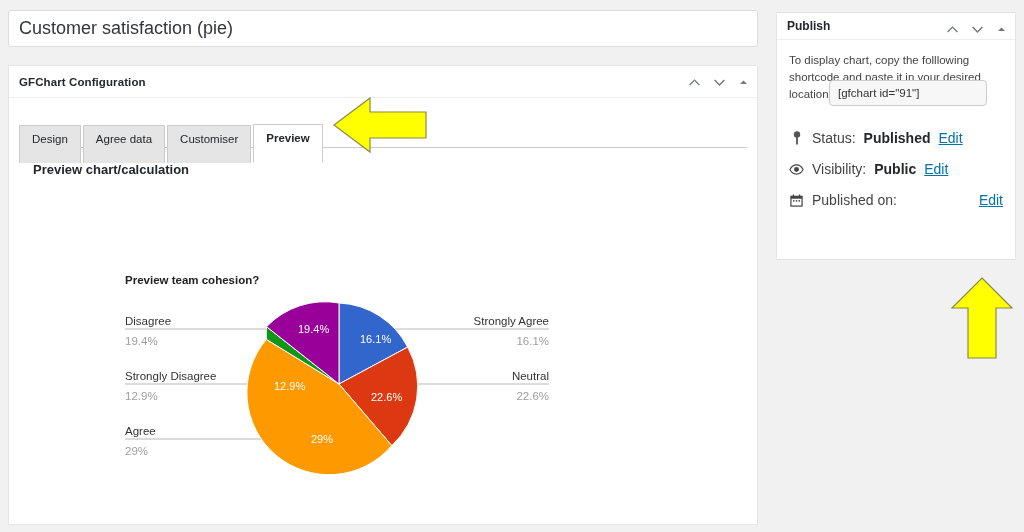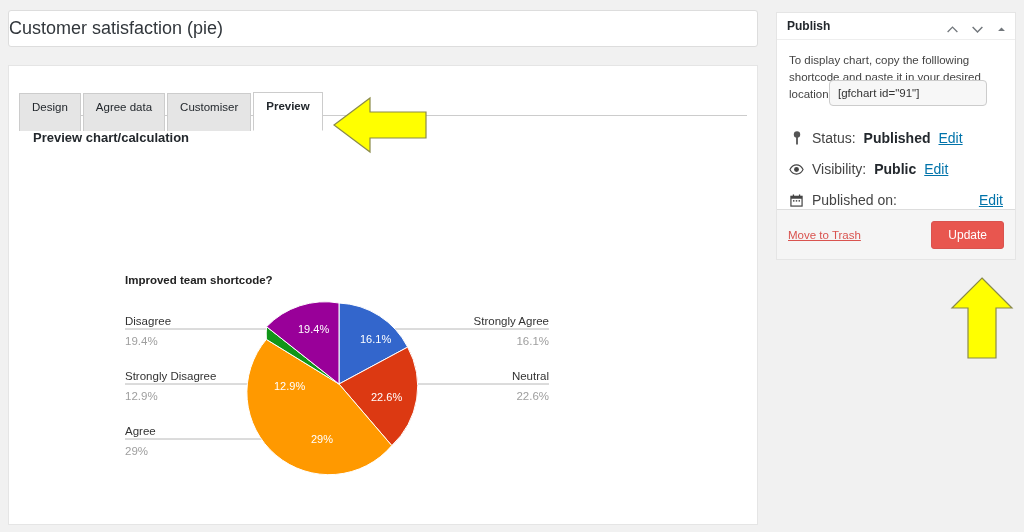--- a/index.html
+++ b/index.html
@@ -13,21 +13,21 @@
   #root { position: relative; width: 1024px; height: 532px; }
 
   
   #title-wrap { position: absolute; left: 8px; top: 10px; width: 750px; height: 37px; }
   #title-input {
     width: 100%; height: 100%;
     border: 1px solid #ddd; background: #fff;
     border-radius: 3px;
     font-family: "Liberation Sans", sans-serif;
     font-size: 18px; color: #32373c;
-    padding: 3px 0;
+    padding: 3px 10px;
     outline: none;
   }
 
   
   #metabox {
     position: absolute; left: 8px; top: 65px;
     width: 750px; height: 460px;
     background: #fff; border: 1px solid #e5e5e5;
   }
   #metabox-header {
@@ -120,32 +120,52 @@
 <body>
 
 <div id="root">
 
   <div id="title-wrap">
     <input id="title-input" type="text" value="Customer satisfaction (pie)" style="">
   </div>
 
   <div id="metabox">
 
+    <div id="metabox-header">
+      <span id="metabox-title">GFChart Configuration</span>
+      <span class="hdr-icons">
+        <span>
+          <svg width="13" height="13" viewBox="0 0 16 16">
+              <path d="M2 11 L8 5 L14 11" stroke="#72777c" stroke-width="1.6" fill="none"></path>
+            </svg>
+        </span>
+        <span>
+          <svg width="13" height="13" viewBox="0 0 16 16">
+              <path d="M2 5 L8 11 L14 5" stroke="#72777c" stroke-width="1.8" fill="none"></path>
+            </svg>
+        </span>
+        <span>
+          <svg width="11" height="11" viewBox="0 0 16 16">
+              <path d="M3 10 L8 5 L13 10 Z" fill="#72777c"></path>
+            </svg>
+        </span>
+      </span>
+    </div>
 
     <div id="tabbar">
       <div class="tab">Design</div>
       <div class="tab">Agree data</div>
       <div class="tab">Customiser</div>
       <div class="tab active">Preview</div>
     </div>
 
     <div id="preview-caption">Preview chart/calculation</div>
 
     <div id="chart-area">
-      <div id="chart-title">Improved team shortcode?</div>
+      <div id="chart-title">Preview team cohesion?</div>
 
       <svg id="pie-svg" width="748" height="250">
 
         <line class="leader" x1="116" y1="78" x2="330" y2="78"></line>
         <line class="leader" x1="116" y1="133" x2="330" y2="133"></line>
         <line class="leader" x1="116" y1="188" x2="330" y2="188"></line>
         <line class="leader" x1="336" y1="78" x2="540" y2="78"></line>
         <line class="leader" x1="336" y1="133" x2="540" y2="133"></line>
 
         <path d="M330 133 L330 52 A81 81 0 0 1 398.65 96.10 Z" fill="#3366cc" stroke="#fff" stroke-width="1"></path>
@@ -240,24 +260,20 @@
               <rect x="3.2" y="6.6" width="1.6" height="1.6" fill="#444"></rect>
               <rect x="6.2" y="6.6" width="1.6" height="1.6" fill="#444"></rect>
               <rect x="9.2" y="6.6" width="1.6" height="1.6" fill="#444"></rect>
             </svg>
         </span>
         <span>Published on:</span>
         <span class="edit-link edit-right">Edit</span>
       </div>
     </div>
 
-    <div id="publish-footer">
-      <span id="trash-link">Move to Trash</span>
-      <button id="update-button">Update</button>
-    </div>
   </div>
 
   <svg class="arrow" id="arrow-tabs" width="96" height="58">
     <path d="M2 29 L38 2 L38 16 L94 16 L94 42 L38 42 L38 56 Z" fill="#ffff00" stroke="#8a8a4a" stroke-width="1.2"></path>
   </svg>
 
   <svg class="arrow" id="arrow-update" width="64" height="84">
     <path d="M32 2 L62 32 L46 32 L46 82 L18 82 L18 32 L2 32 Z" fill="#ffff00" stroke="#8a8a4a" stroke-width="1.2"></path>
   </svg>
 

